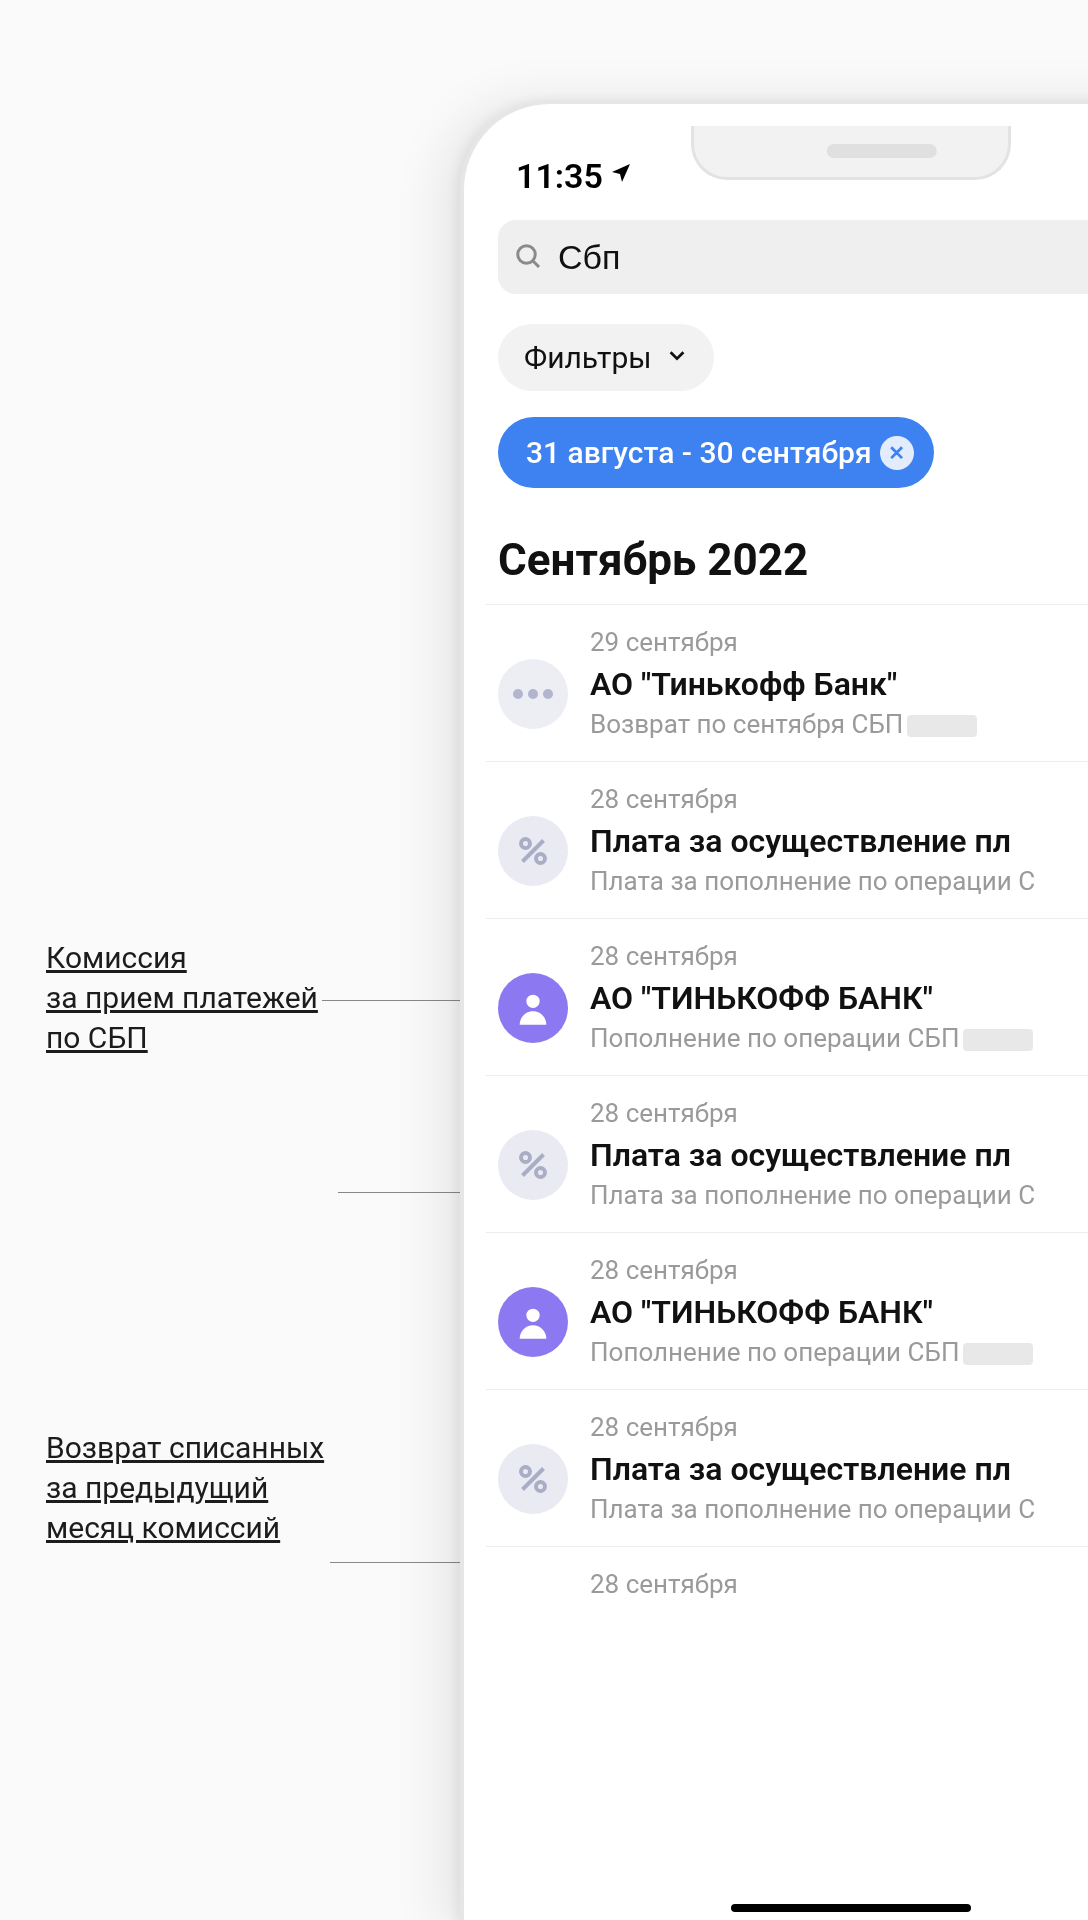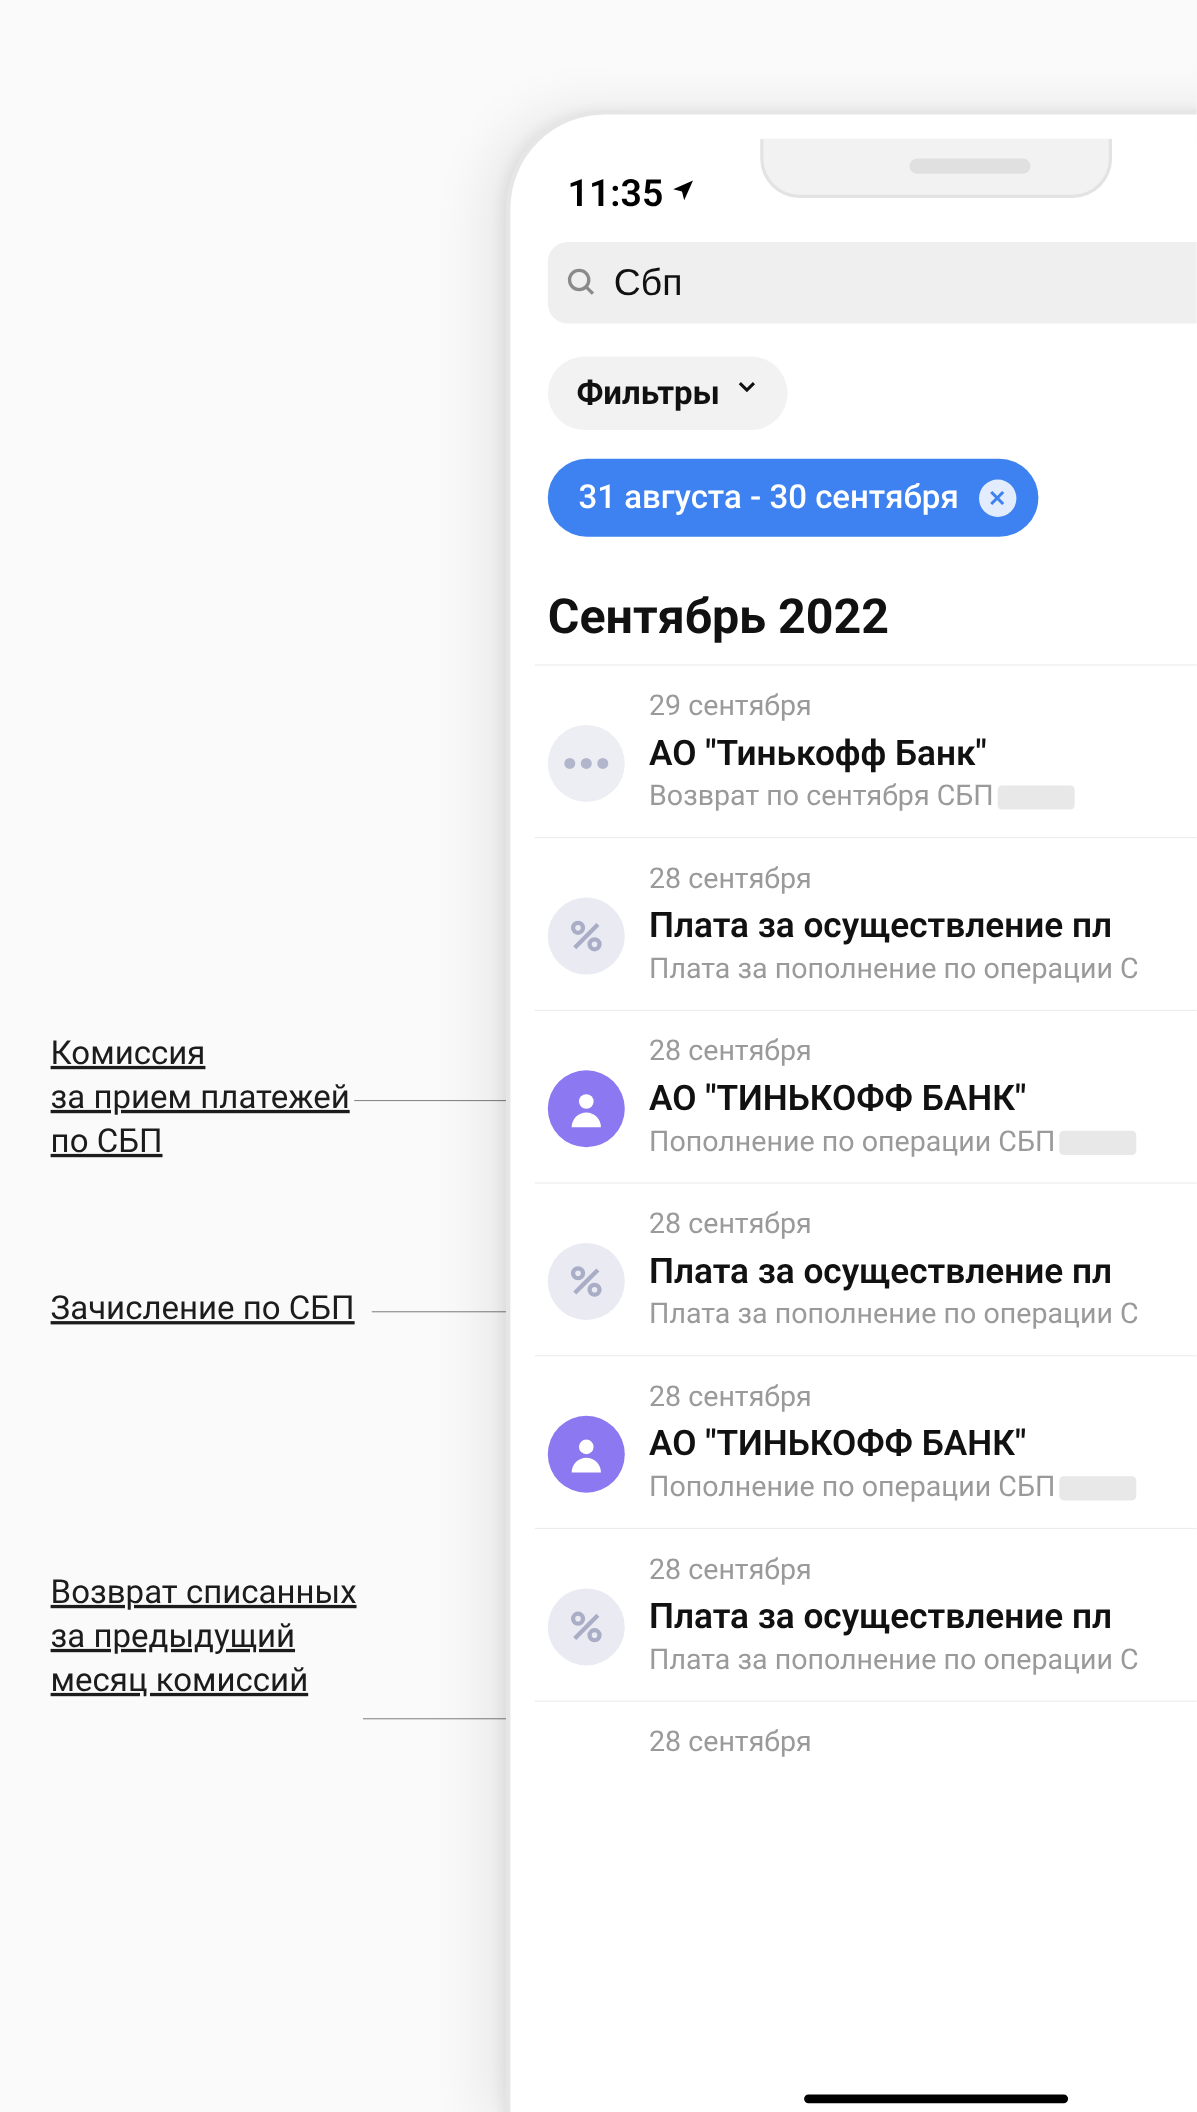--- a/index.html
+++ b/index.html
@@ -106,34 +106,35 @@
   }
 
   .chips-row {
     padding: 30px 12px 0 12px;
     display: flex;
     gap: 16px;
     flex-wrap: wrap;
   }
   .filter-chip {
     display: flex;
+    align-items: center;
     gap: 14px;
     background: #f2f2f2;
     border-radius: 40px;
     padding: 16px 26px;
     font-size: 30px;
-    font-weight: 700;
+    font-weight: 400;
     color: #111;
     cursor: pointer;
   }
   .chev { font-size: 22px; }
   .date-chip {
     display: inline-flex;
     align-items: center;
-    gap: 18px;
+    gap: 8px;
     margin: 26px 0 0 12px;
     background: #3d82f0;
     color: #fff;
     border-radius: 44px;
     padding: 18px 20px 18px 28px;
     font-size: 30px;
     font-weight: 500;
     cursor: pointer;
   }
   .date-chip .close {
@@ -194,21 +195,20 @@
   }
 </style>
 </head>
 <body>
 
 <div class="canvas">
 
   <div class="annot" style="top:938px"><span>Комиссия<br>за прием платежей<br>по СБП</span></div>
   <div class="annot-line" style="top:1000px; left:322px; width:158px"></div>
 
-  <div class="annot" style="top:1170px"><span>Зачисление по СБП</span></div>
   <div class="annot-line" style="top:1192px; left:338px; width:142px"></div>
 
   <div class="annot" style="top:1428px"><span>Возврат списанных<br>за предыдущий<br>месяц комиссий</span></div>
   <div class="annot-line" style="top:1562px; left:330px; width:150px"></div>
 
   <div class="phone">
     <div class="phone-inner">
       <div class="notch">
         <div class="speaker"></div>
       </div>

